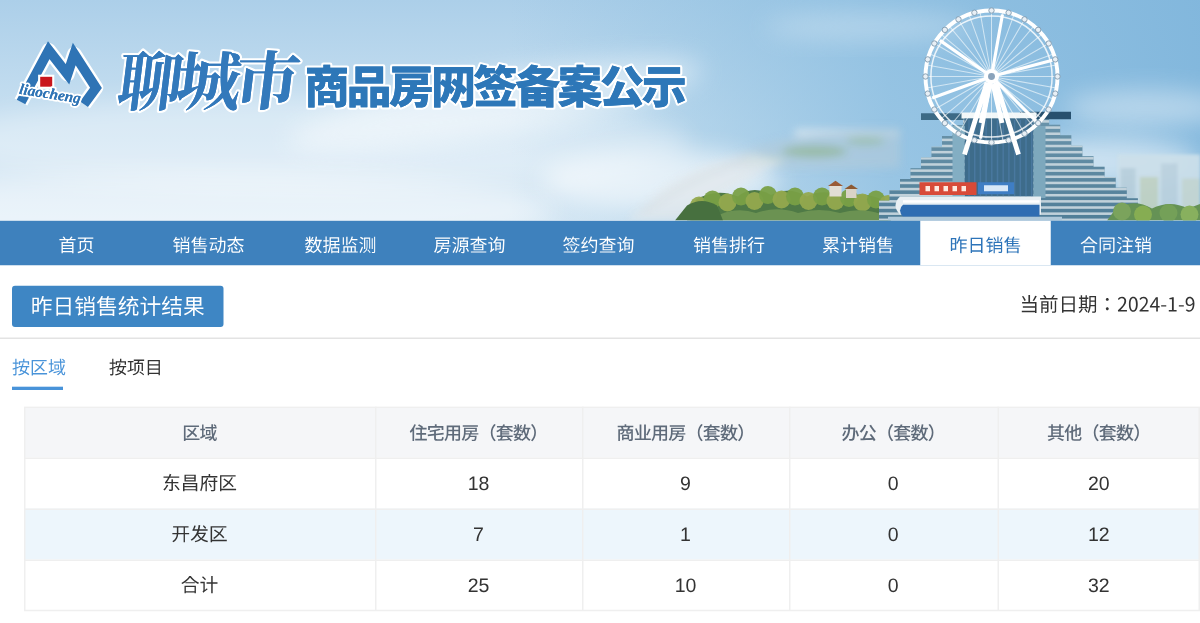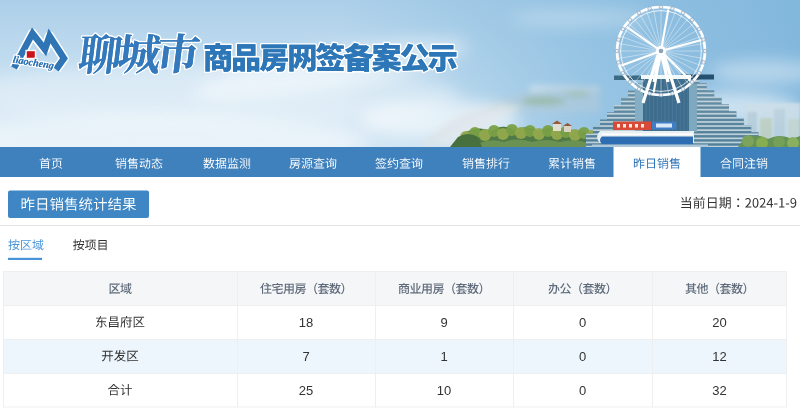--- a/index.html
+++ b/index.html
@@ -2,21 +2,21 @@
 <html><head><meta charset="utf-8">
 <style>
 *{margin:0;padding:0;box-sizing:border-box}
 body{width:800px;height:415px;background:#fff;font-family:"Liberation Sans",sans-serif;overflow:hidden;position:relative}
 .hdr{position:absolute;left:0;top:0;width:800px;height:147px}
 .nav{position:absolute;left:0;top:147px;width:800px;height:30px}
 .btn{position:absolute;left:8px;top:190px}
 .date{position:absolute;right:0px;top:194px}
 .hr{position:absolute;left:0;top:225px;width:800px;height:1px;background:#e3e3e3}
 .tabs{position:absolute;left:0;top:232px}
-.tbl{position:absolute;left:3px;top:271px}
+.tbl{position:absolute;left:16px;top:271px}
 svg{display:block}
 </style></head>
 <body>
 <div class="hdr">
     <svg width="800" height="147" viewBox="0 0 800 147">
       <defs>
 <linearGradient id="sky" x1="0" y1="0" x2="0" y2="1">
  <stop offset="0" stop-color="#accfe9"></stop>
           <stop offset="0.55" stop-color="#c8e0f1"></stop>
           <stop offset="1" stop-color="#dcebf6"></stop>

